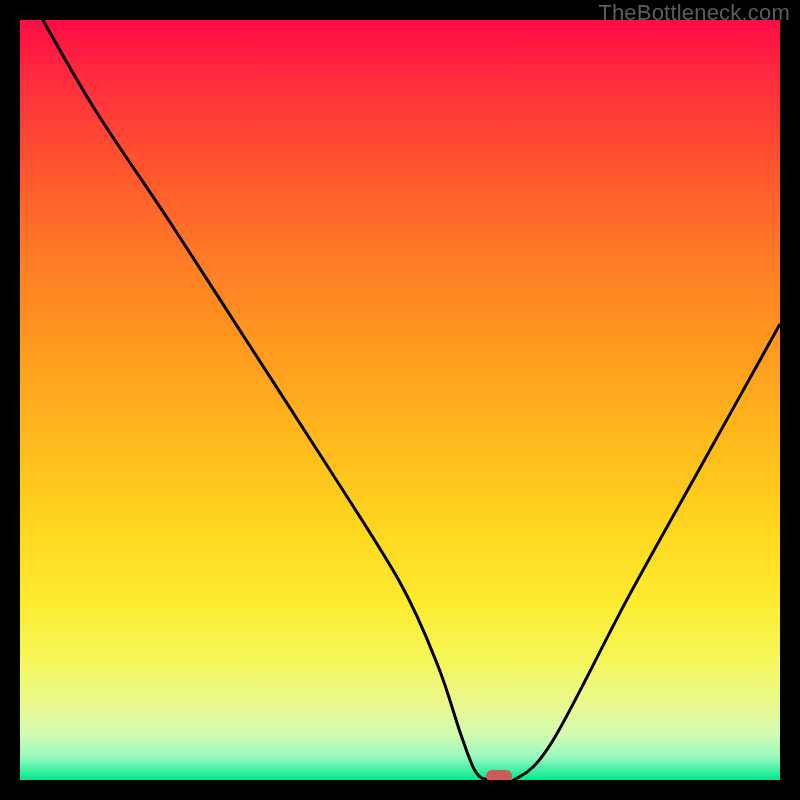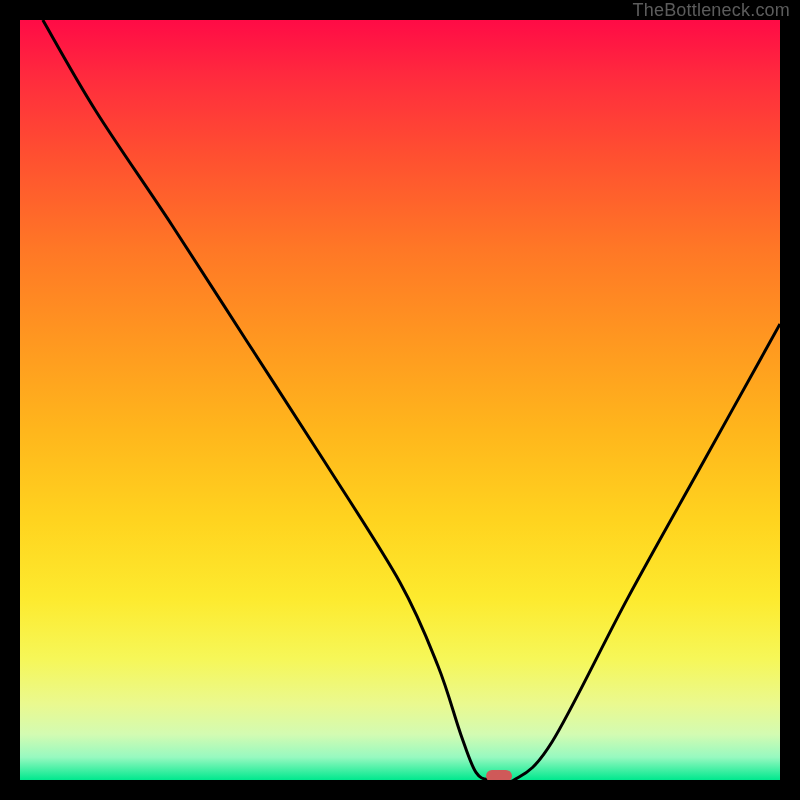--- a/index.html
+++ b/index.html
@@ -44,21 +44,21 @@
       #eaf98f 90%,
       #d3fbb2 94%,
       #97f9c0 97%,
       #00e88e 100%);
   }
   .watermark {
     position: absolute;
     top: 0px;
     right: 10px;
     color: #5c5c5c;
-    font-size: 18px;
+    font-size: 22px;
     font-weight: 500;
     letter-spacing: 0.2px;
     user-select: none;
   }
   .curve-svg {
     position: absolute;
     left: 0;
     top: 0;
     width: 100%;
     height: 100%;

